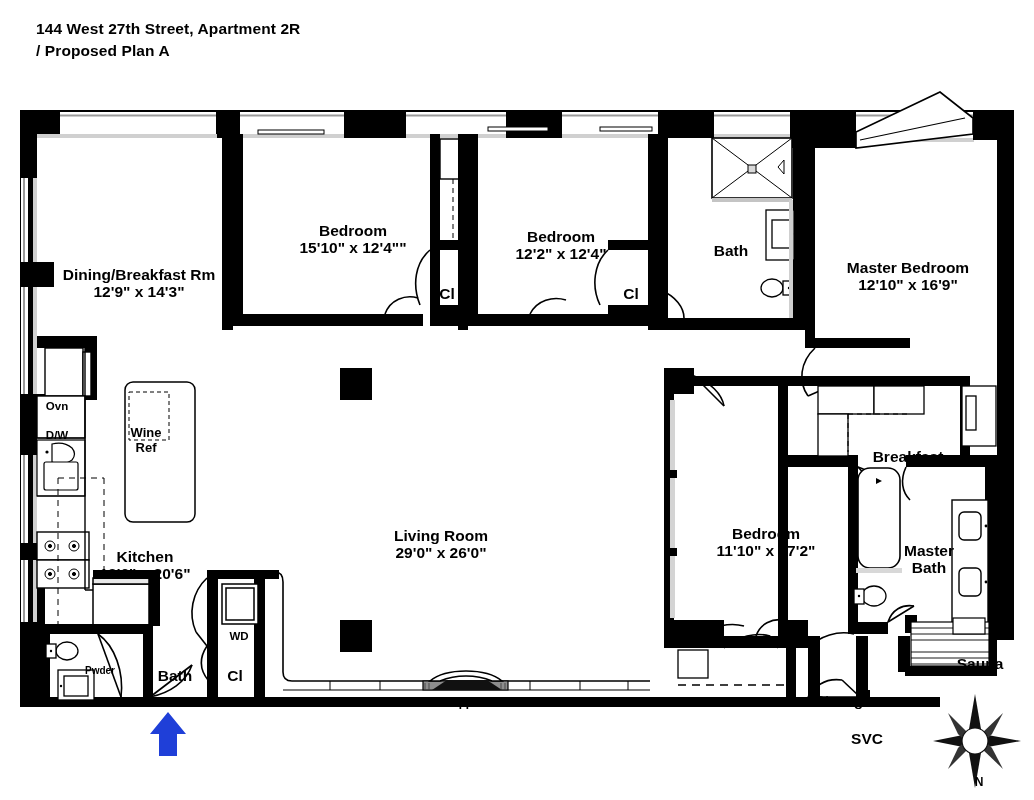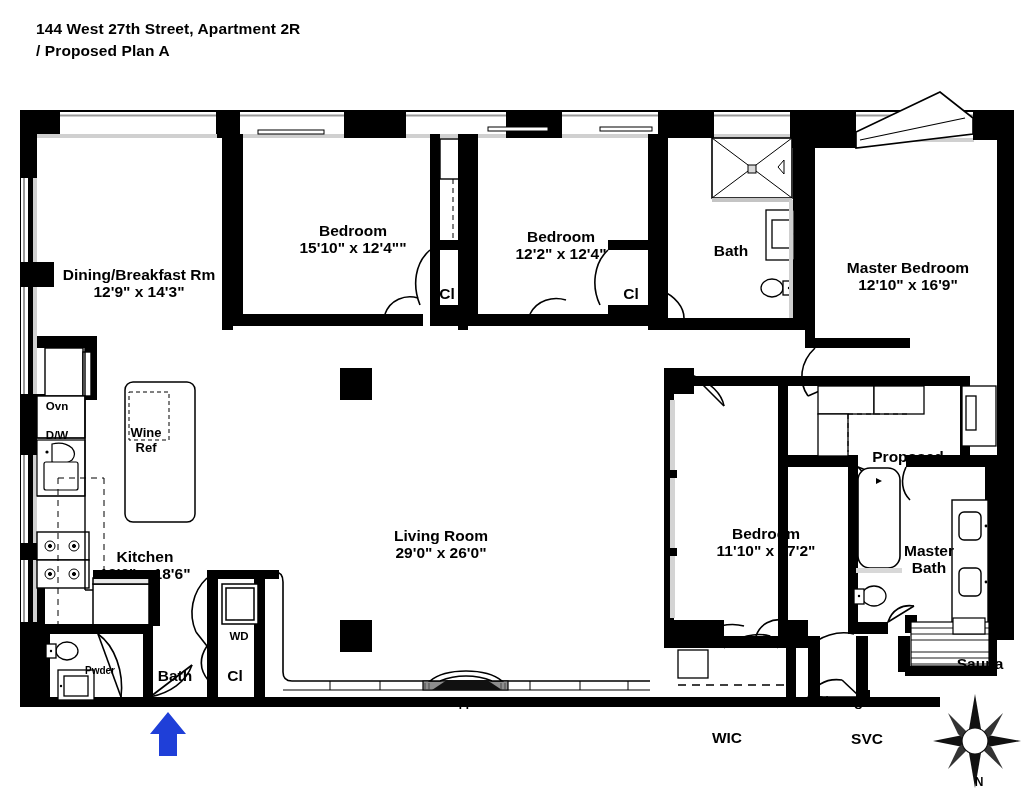--- a/index.html
+++ b/index.html
@@ -456,34 +456,34 @@
       <div class="lbl room" style="left: 139px; top: 257px;">Dining/Breakfast Rm
 12'9" x 14'3"</div>
       <div class="lbl room" style="left: 353px; top: 213px;">Bedroom
 15'10" x 12'4""</div>
       <div class="lbl room" style="left: 561px; top: 219px;">Bedroom
 12'2" x 12'4"</div>
       <div class="lbl room" style="left: 731px; top: 225px;">Bath</div>
       <div class="lbl room" style="left: 908px; top: 250px;">Master Bedroom
 12'10" x 16'9"</div>
       <div class="lbl room" style="left: 145px; top: 539px;">Kitchen
-12'6" x 18'6"</div>
+12'6" x 20'6"</div>
       <div class="lbl room" style="left: 441px; top: 518px;">Living Room
 29'0" x 26'0"</div>
       <div class="lbl room" style="left: 766px; top: 516px;">Bedroom
 11'10" x 17'2"</div>
-      <div class="lbl room" style="left: 908px; top: 431px;">Proposed</div>
+      <div class="lbl room" style="left: 908px; top: 431px;">Breakfast</div>
       <div class="lbl room" style="left: 929px; top: 533px;">Master
 Bath</div>
       <div class="lbl room" style="left: 175px; top: 650px;">Bath</div>
       <div class="lbl small" style="left: 100px; top: 645px;">Pwder</div>
       <div class="lbl room" style="left: 235px; top: 650px;">Cl</div>
       <div class="lbl room" style="left: 447px; top: 268px;">Cl</div>
       <div class="lbl room" style="left: 631px; top: 268px;">Cl</div>
-      <div class="lbl room" style="left: 727px; top: 712px;">WIC</div>
+      <div class="lbl room" style="left: 727px; top: 676px;">WIC</div>
       <div class="lbl room" style="left: 843px; top: 675px;">Storage</div>
       <div class="lbl room" style="left: 980px; top: 638px;">Sauna</div>
       <div class="lbl room" style="left: 867px; top: 713px;">SVC</div>
       <div class="lbl tiny" style="left: 57px; top: 380px; text-align: right;">Ovn</div>
       <div class="lbl tiny" style="left: 57px; top: 409px; text-align: center;">D/W</div>
       <div class="lbl xtiny" style="left: 146px; top: 415px;">Wine
 Ref</div>
       <div class="lbl tiny" style="left: 119px; top: 604px;">REF</div>
       <div class="lbl tiny" style="left: 239px; top: 610px;">WD</div>
       <div class="lbl tiny" style="left: 466px; top: 679px;">FP</div>

